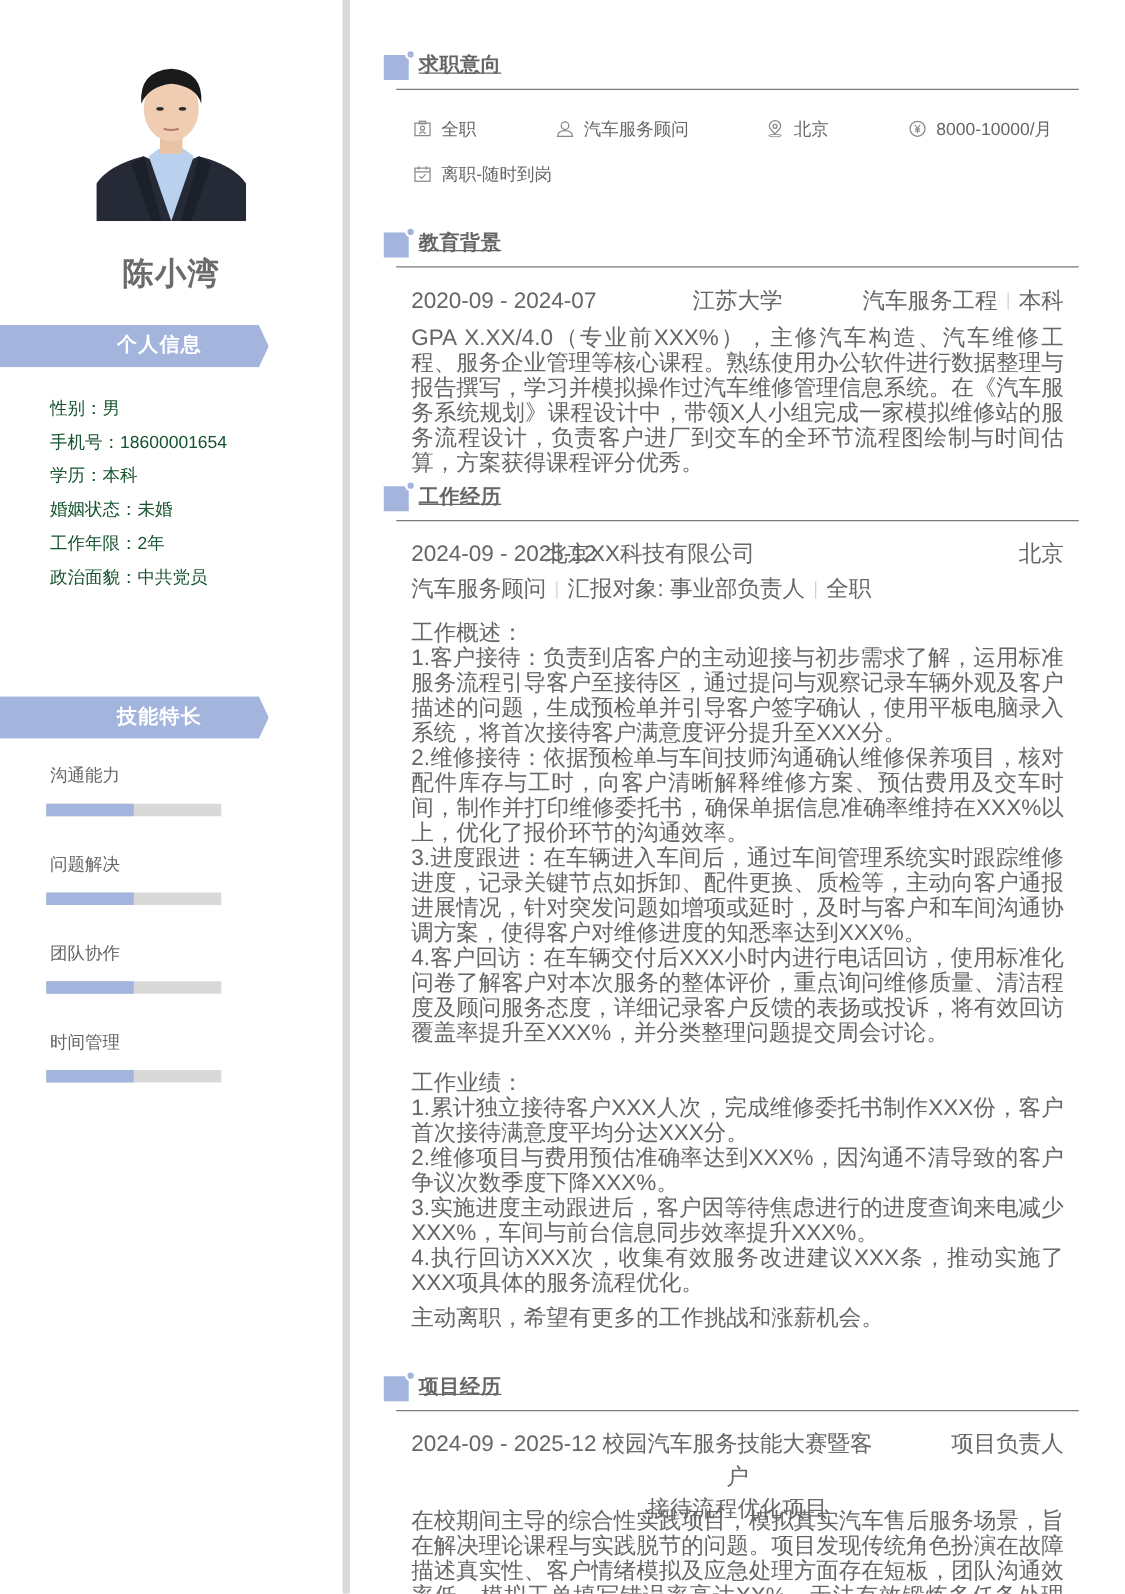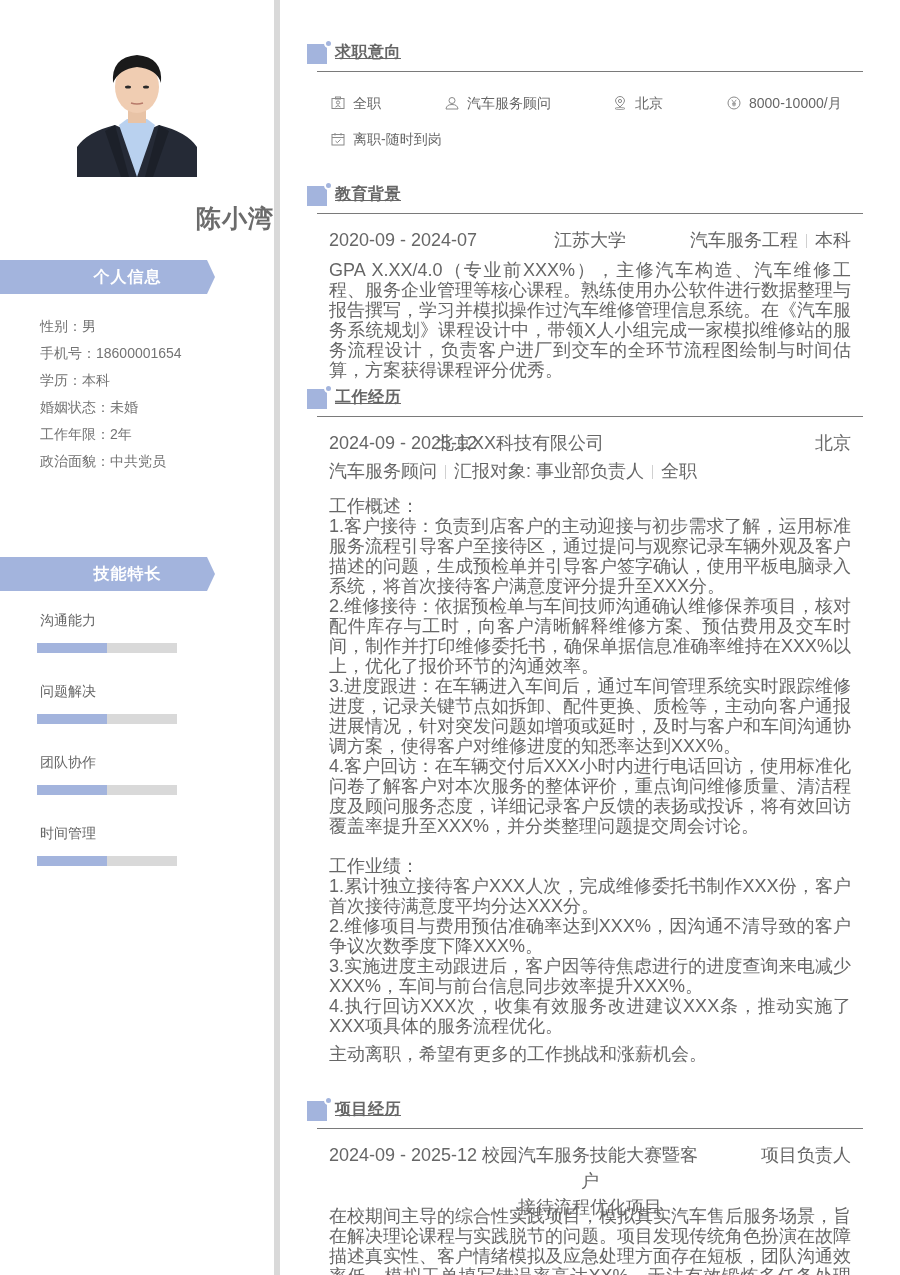--- a/index.html
+++ b/index.html
@@ -6,31 +6,31 @@
     html, body { width: 900px; height: 1275px; overflow: hidden; background: #ffffff; }
     body { font-family: "Liberation Sans", "DejaVu Sans", sans-serif; color: #666666; position: relative; }
 
     
     .sidebar { position: absolute; left: 0; top: 0; width: 274px; height: 1275px; background: #ffffff; }
     .divider-bar { position: absolute; left: 274px; top: 0; width: 6px; height: 1275px; background: #d9d9d9; }
 
     .photo { position: absolute; left: 77px; top: 47px; width: 120px; height: 130px; overflow: hidden; background: #ffffff; }
     .photo svg { display: block; }
 
-    .name { position: absolute; left: 0; width: 274px; top: 202px; text-align: right; font-size: 25px; font-weight: bold; color: #6b6b6b; letter-spacing: 1px; }
+    .name { position: absolute; left: 0; width: 274px; top: 202px; text-align: center; font-size: 25px; font-weight: bold; color: #6b6b6b; letter-spacing: 1px; }
 
     .banner { position: absolute; left: 0; width: 215px; height: 34px; background: #a3b4dd;
               clip-path: polygon(0 0, 207px 0, 215px 50%, 207px 100%, 0 100%); }
     .banner span { position: absolute; left: 0; right: 0; top: 0; line-height: 34px; text-align: center; padding-left: 40px;
                    color: #ffffff; font-size: 16px; font-weight: bold; letter-spacing: 1px; }
     .banner-info { top: 260px; }
     .banner-skill { top: 557px; }
 
     .info-list { position: absolute; left: 40px; top: 313px; list-style: none; }
-    .info-list li { font-size: 14px; line-height: 27px; color: #737373; white-space: nowrap; }
+    .info-list li { font-size: 14px; line-height: 27px; color: #14532d; white-space: nowrap; }
 
     .skill { position: absolute; left: 40px; width: 140px; }
     .skill .label { font-size: 14px; color: #666666; line-height: 20px; }
     .skill .bar { position: absolute; left: -3px; top: 33px; width: 140px; height: 10px; background: #d9d9d9; }
     .skill .fill { height: 100%; background: #a3b4dd; }
 
     
     .main { position: absolute; left: 307px; top: 0; width: 556px; }
     .section-head { position: absolute; left: 0; width: 556px; height: 30px; }
     .section-head .sq { position: absolute; left: 0; top: 6px; width: 20px; height: 20px; background: #a3b4dd; }

